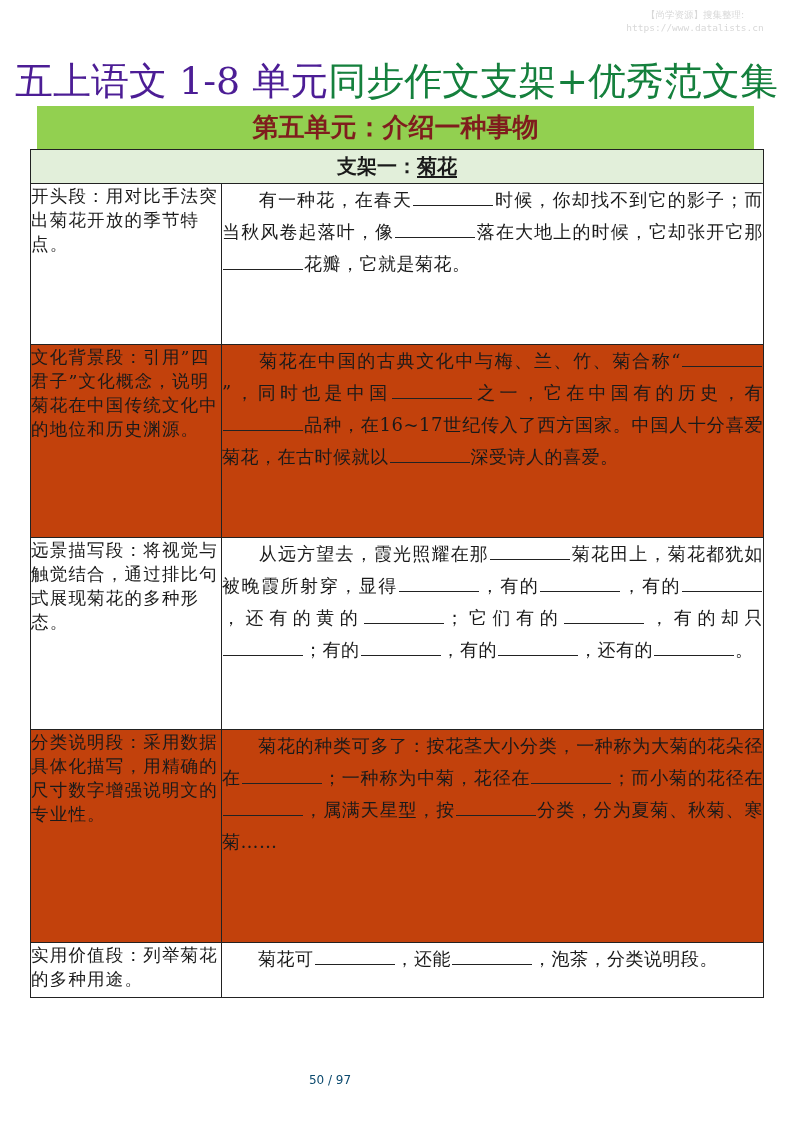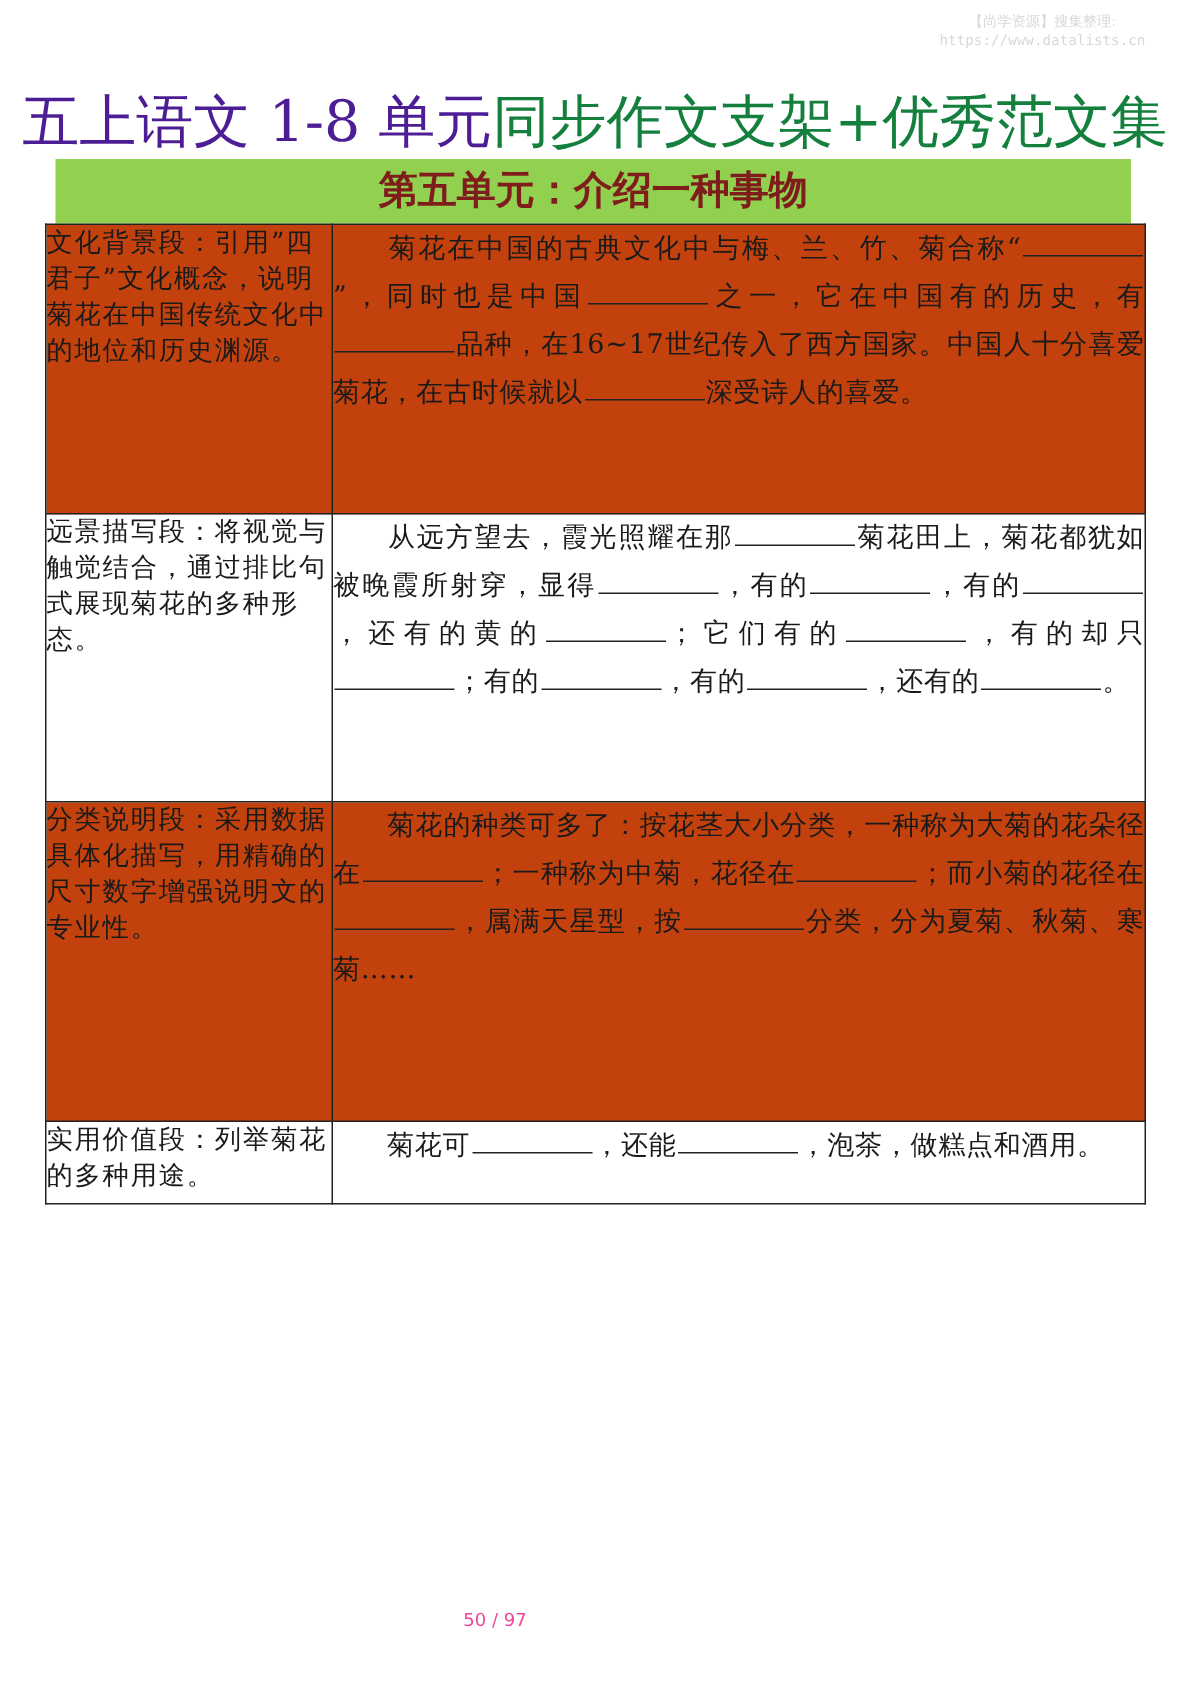--- a/index.html
+++ b/index.html
@@ -46,21 +46,21 @@
   td.content {
     font-size:18px; line-height:32px; padding:6px 6px 0 6px;
     text-align:justify; letter-spacing:0.5px;
   }
   td.content .indent { display:inline-block; width:36px; }
   .white td { background:#ffffff; }
   .green td { background:#c2410c; }
   .blank { display:inline-block; width:80px; border-bottom:1.3px solid #222; height:1px; vertical-align:baseline; margin:0 1px; }
   .page-num {
     position:absolute; top:1073px; left:0; width:660px; text-align:center;
-    font-size:12px; color:#ec4899; font-family: "DejaVu Sans", sans-serif;
+    font-size:12px; color:#0c4a6e; font-family: "DejaVu Sans", sans-serif;
   }
 </style>
 </head>
 <body>
 
 <div class="watermark">
   <div class="wm1">【尚学资源】搜集整理:</div>
   <div>https://www.datalists.cn</div>
 </div>
 
@@ -69,38 +69,47 @@
 </div>
 
 <div class="unit-band">第五单元：介绍一种事物</div>
 
 <table class="frame">
   <colgroup>
       <col style="width:191px">
       <col style="width:542px">
     </colgroup>
   <tbody>
+      <tr class="hdr">
+    <td colspan="2">
+      <span>支架一：</span><span class="topic">菊花</span>
+    </td>
+  </tr>
 
+  <tr class="white" style="height:161px">
+    <td class="label">开头段：用对比手法突出菊花开放的季节特点。</td>
+    <td class="content"><span class="indent"></span><span>有一种花，在春天</span><span class="blank"></span><span>时候，你却找不到它的影子；而当秋风卷起落叶，像</span><span class="blank"></span><span>落在大地上的时候，它却张开它那</span><span class="blank"></span><span>花瓣，它就是菊花。</span></td>
+  </tr>
 
   <tr class="green" style="height:193px">
     <td class="label">文化背景段：引用”四君子”文化概念，说明菊花在中国传统文化中的地位和历史渊源。</td>
     <td class="content"><span class="indent"></span><span>菊花在中国的古典文化中与梅、兰、竹、菊合称“</span><span class="blank"></span><span>”，同时也是中国</span><span class="blank"></span><span>之一，它在中国有的历史，有</span><span class="blank"></span><span>品种，在16~17世纪传入了西方国家。中国人十分喜爱菊花，在古时候就以</span><span class="blank"></span><span>深受诗人的喜爱。</span></td>
   </tr>
 
   <tr class="white" style="height:192px">
     <td class="label">远景描写段：将视觉与触觉结合，通过排比句式展现菊花的多种形态。</td>
     <td class="content"><span class="indent"></span><span>从远方望去，霞光照耀在那</span><span class="blank"></span><span>菊花田上，菊花都犹如被晚霞所射穿，显得</span><span class="blank"></span><span>，有的</span><span class="blank"></span><span>，有的</span><span class="blank"></span><span>，还有的黄的</span><span class="blank"></span><span>；它们有的</span><span class="blank"></span><span>，有的却只</span><span class="blank"></span><span>；有的</span><span class="blank"></span><span>，有的</span><span class="blank"></span><span>，还有的</span><span class="blank"></span><span>。</span></td>
   </tr>
 
   <tr class="green" style="height:213px">
     <td class="label">分类说明段：采用数据具体化描写，用精确的尺寸数字增强说明文的专业性。</td>
     <td class="content"><span class="indent"></span><span>菊花的种类可多了：按花茎大小分类，一种称为大菊的花朵径在</span><span class="blank"></span><span>；一种称为中菊，花径在</span><span class="blank"></span><span>；而小菊的花径在</span><span class="blank"></span><span>，属满天星型，按</span><span class="blank"></span><span>分类，分为夏菊、秋菊、寒菊……</span></td>
   </tr>
 
   <tr class="white" style="height:55px">
     <td class="label">实用价值段：列举菊花的多种用途。</td>
-    <td class="content"><span class="indent"></span><span>菊花可</span><span class="blank"></span><span>，还能</span><span class="blank"></span><span>，泡茶，做糕点和酒用。</span></td>
+    <td class="content"><span class="indent"></span><span>菊花可</span><span class="blank"></span><span>，还能</span><span class="blank"></span><span>，泡茶，分类说明段。</span></td>
   </tr>
 
 </tbody>
   </table>
 
 <div class="page-num">50 / 97</div>
 
 </body></html>

